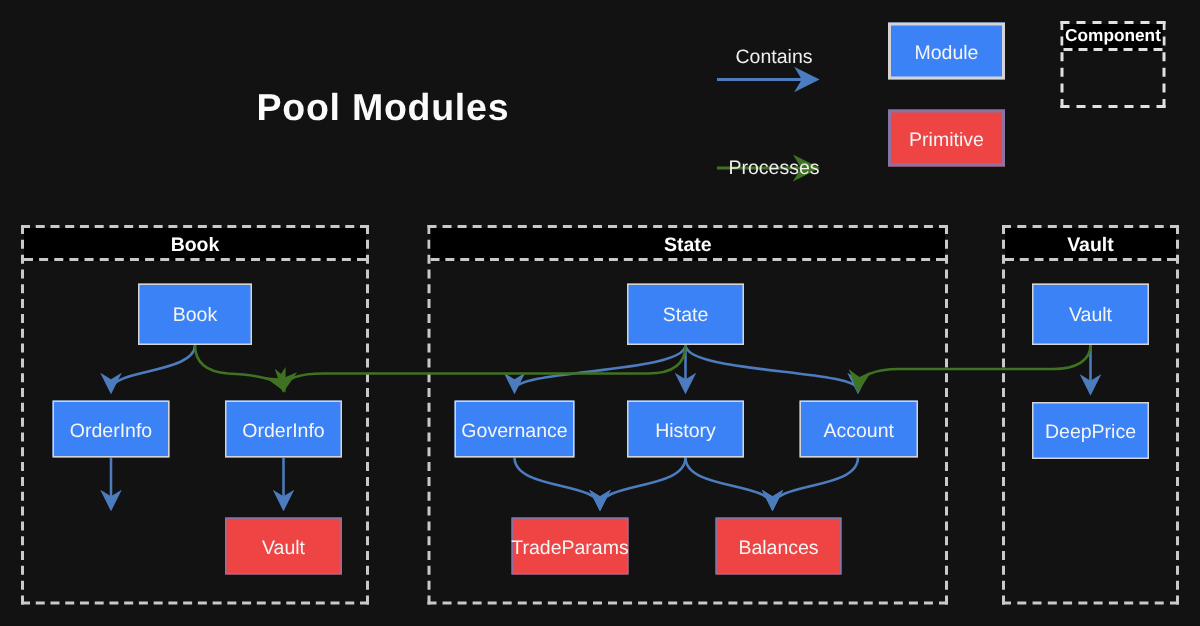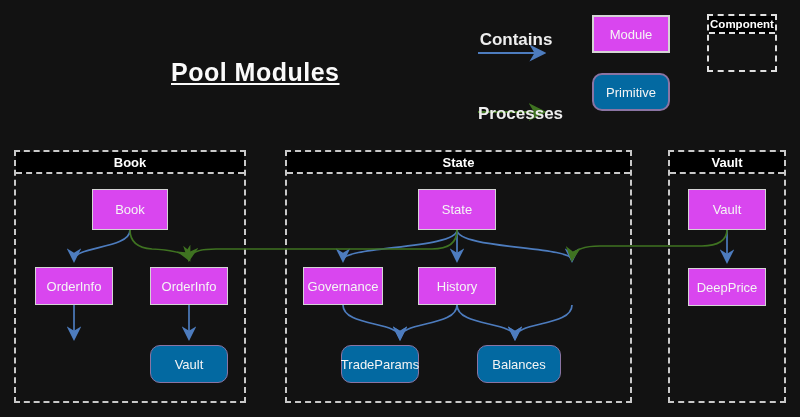--- a/index.html
+++ b/index.html
@@ -2,39 +2,39 @@
 <html><head>
 <meta charset="utf-8">
 <style>
   html,body{margin:0;padding:0;background:#121212;}
   .canvas{
     position:relative;width:800px;height:417px;background:#121212;
     font-family:"Liberation Sans",sans-serif;color:#f2f2f2;overflow:hidden;
   }
   .title{
     position:absolute;left:171px;top:58px;font-size:25px;font-weight:bold;
-    letter-spacing:.5px;white-space:nowrap;color:#fafafa;text-decoration:underline;
+    letter-spacing:.5px;white-space:nowrap;color:#fafafa;
   }
   .legend-label{
-    position:absolute;width:76px;text-align:center;font-size:17px;color:#eeeeee;white-space:nowrap;font-weight:bold;
+    position:absolute;width:76px;text-align:center;font-size:13px;color:#eeeeee;white-space:nowrap;
   }
   .group{
     position:absolute;border:2px dashed #c9c9c9;box-sizing:border-box;background:transparent;
   }
   .group-header{
     position:absolute;left:0;right:0;top:0;height:20px;background:#000000;
     border-bottom:2px dashed #c9c9c9;display:flex;align-items:center;justify-content:center;
     font-size:13px;font-weight:bold;color:#ffffff;
   }
   .node{
-    position:absolute;background:#d946ef;border:1.5px solid #d4d4d4;box-sizing:border-box;
+    position:absolute;background:#3b82f6;border:1.5px solid #d4d4d4;box-sizing:border-box;
     display:flex;align-items:center;justify-content:center;font-size:13px;color:#f5f5f5;
     white-space:nowrap;
   }
-  .node.primitive{background:#0369a1;border-color:#8a74a3;border-radius:10px;}
+  .node.primitive{background:#ef4444;border-color:#8a74a3;}
   .component-box{
     position:absolute;border:2px dashed #e0e0e0;box-sizing:border-box;
   }
   .component-title{
     height:16px;background:#000000;border-bottom:2px dashed #e0e0e0;
     display:flex;align-items:center;justify-content:center;
     font-size:11.5px;font-weight:bold;color:#ffffff;white-space:nowrap;
   }
   svg.edges{position:absolute;left:0;top:0;pointer-events:none;}
 </style>
@@ -98,19 +98,20 @@
   </div>
 
   <div class="node" style="left:92px;top:189px;width:76px;height:41px">Book</div>
   <div class="node" style="left:35px;top:267px;width:78px;height:38px">OrderInfo</div>
   <div class="node" style="left:150px;top:267px;width:78px;height:38px">OrderInfo</div>
   <div class="node primitive" style="left:150px;top:345px;width:78px;height:38px">Vault</div>
 
   <div class="node" style="left:418px;top:189px;width:78px;height:41px">State</div>
   <div class="node" style="left:418px;top:267px;width:78px;height:38px">History</div>
   <div class="node" style="left:303px;top:267px;width:80px;height:38px">Governance</div>
+  <div class="node" style="left:533px;top:267px;width:79px;height:38px">Account</div>
   <div class="node primitive" style="left:341px;top:345px;width:78px;height:38px">TradeParams</div>
   <div class="node primitive" style="left:477px;top:345px;width:84px;height:38px">Balances</div>
 
   <div class="node" style="left:688px;top:189px;width:78px;height:41px">Vault</div>
   <div class="node" style="left:688px;top:268px;width:78px;height:38px">DeepPrice</div>
 
 </div>
 
 </body></html>

